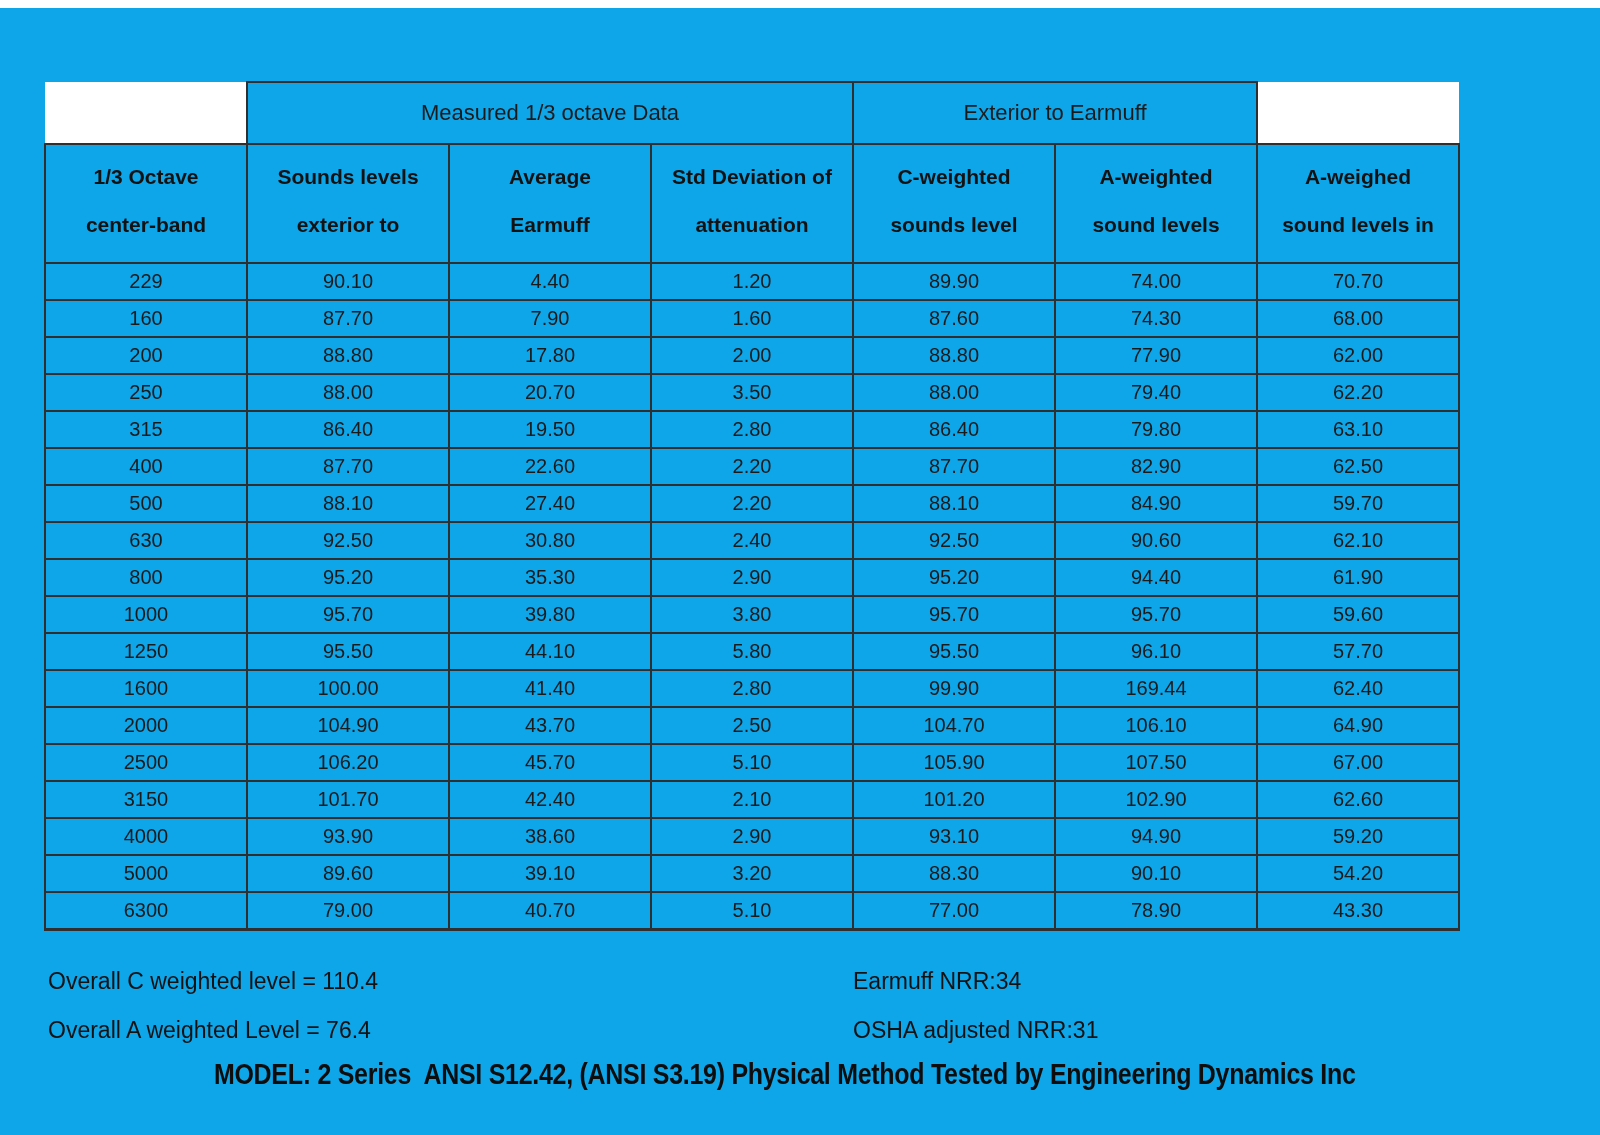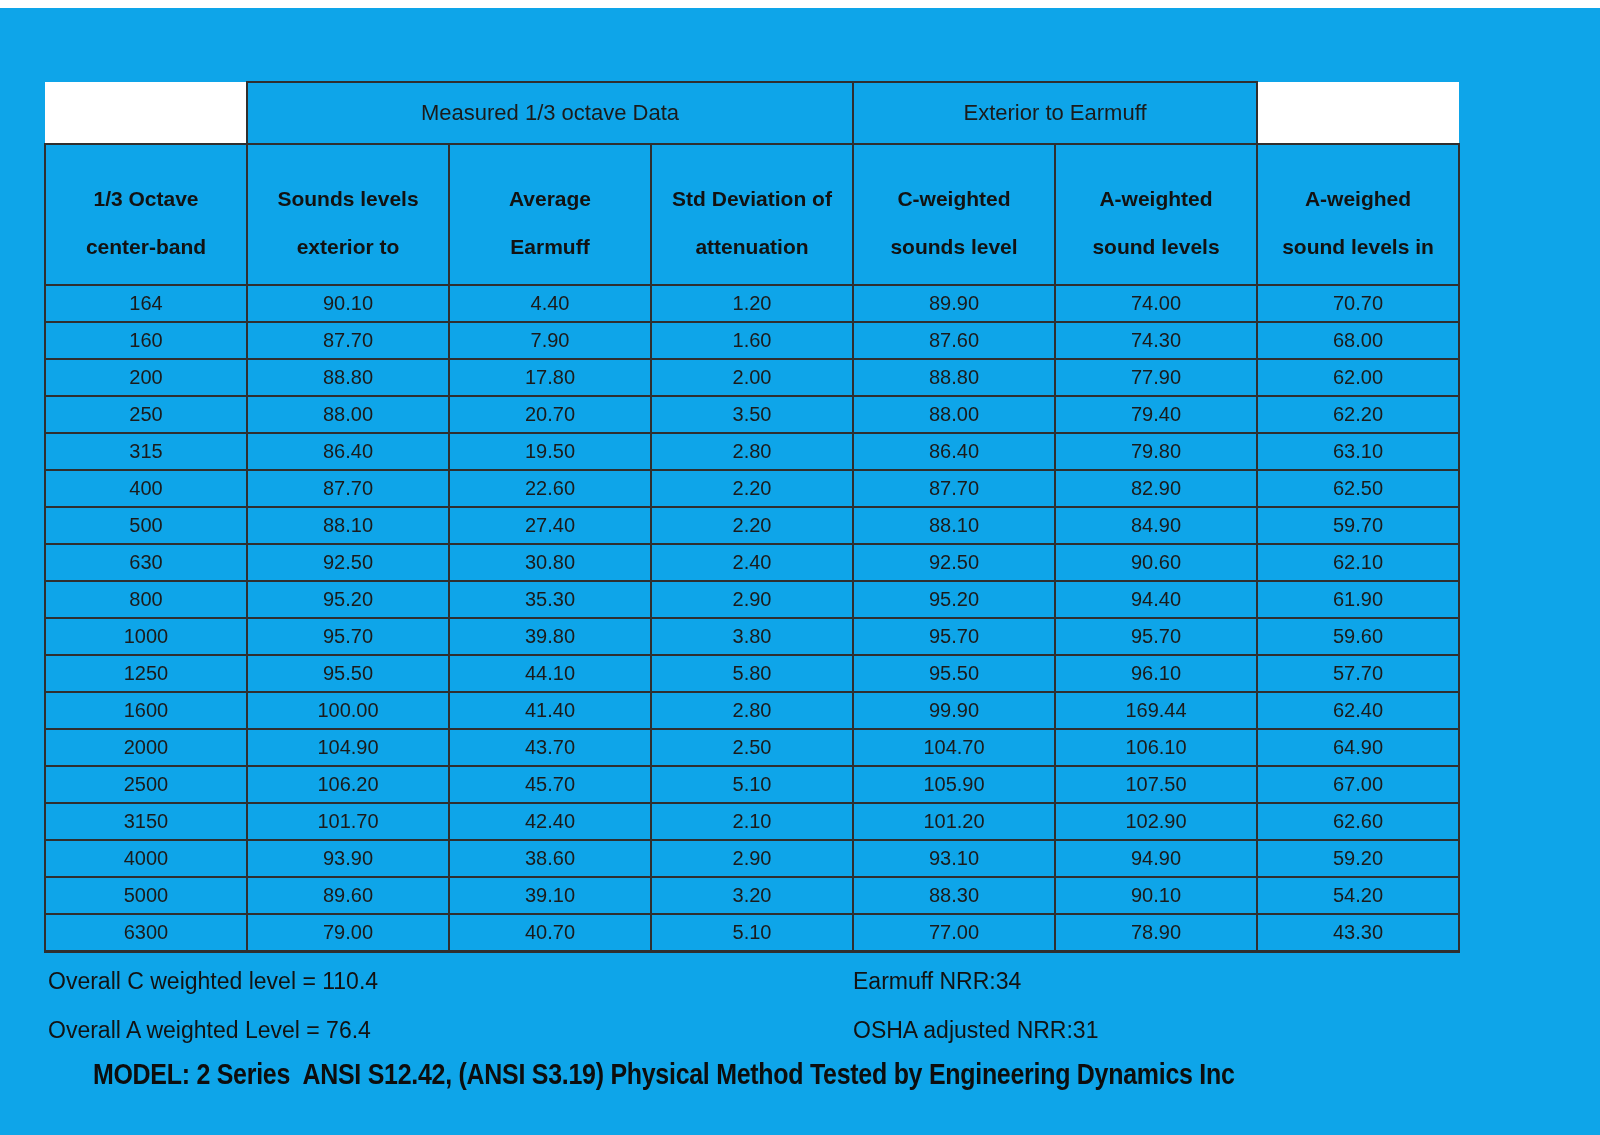--- a/index.html
+++ b/index.html
@@ -41,21 +41,21 @@
   }
   td.blank-cell {
     border: none;
     background: #ffffff;
   }
 
   
   tr.col-header-row th {
     border: 2px solid #2f2f2f;
     height: 101px;
-    padding: 27px 2px 11px 2px;
+    padding: 5px 2px 11px 2px;
     vertical-align: middle;
     font-size: 21px;
     font-weight: 700;
     color: #121212;
     line-height: 1;
   }
   tr.col-header-row th span {
     display: block;
   }
   tr.col-header-row th span + span {
@@ -87,21 +87,21 @@
   .fn-earmuff    { left: 853px; top: 960px;  }
   .fn-overall-a  { left: 48px;  top: 1009px; }
   .fn-osha       { left: 853px; top: 1009px; }
 
   
   .caption {
     position: absolute;
     left: 0;
     top: 1050px;
     width: 1570px;
-    text-align: left;
+    text-align: center;
   }
   .caption-inner {
     display: inline-block;
     font-size: 29px;
     font-weight: 700;
     color: #0d0d0d;
     transform: scaleX(0.86);
     transform-origin: center;
     white-space: pre;
     letter-spacing: -0.3px;
@@ -155,21 +155,21 @@
             <span>sound levels</span>
           </th>
           <th>
             <span>A-weighed</span>
             <span>sound levels in</span>
           </th>
         </tr>
     </thead>
     <tbody id="tableBody">
         <tr>
-          <td>164</td>
+          <td>229</td>
           <td>90.10</td>
           <td>4.40</td>
           <td>1.20</td>
           <td>89.90</td>
           <td>74.00</td>
           <td>70.70</td>
         </tr>
         <tr>
           <td>160</td>
           <td>87.70</td>

